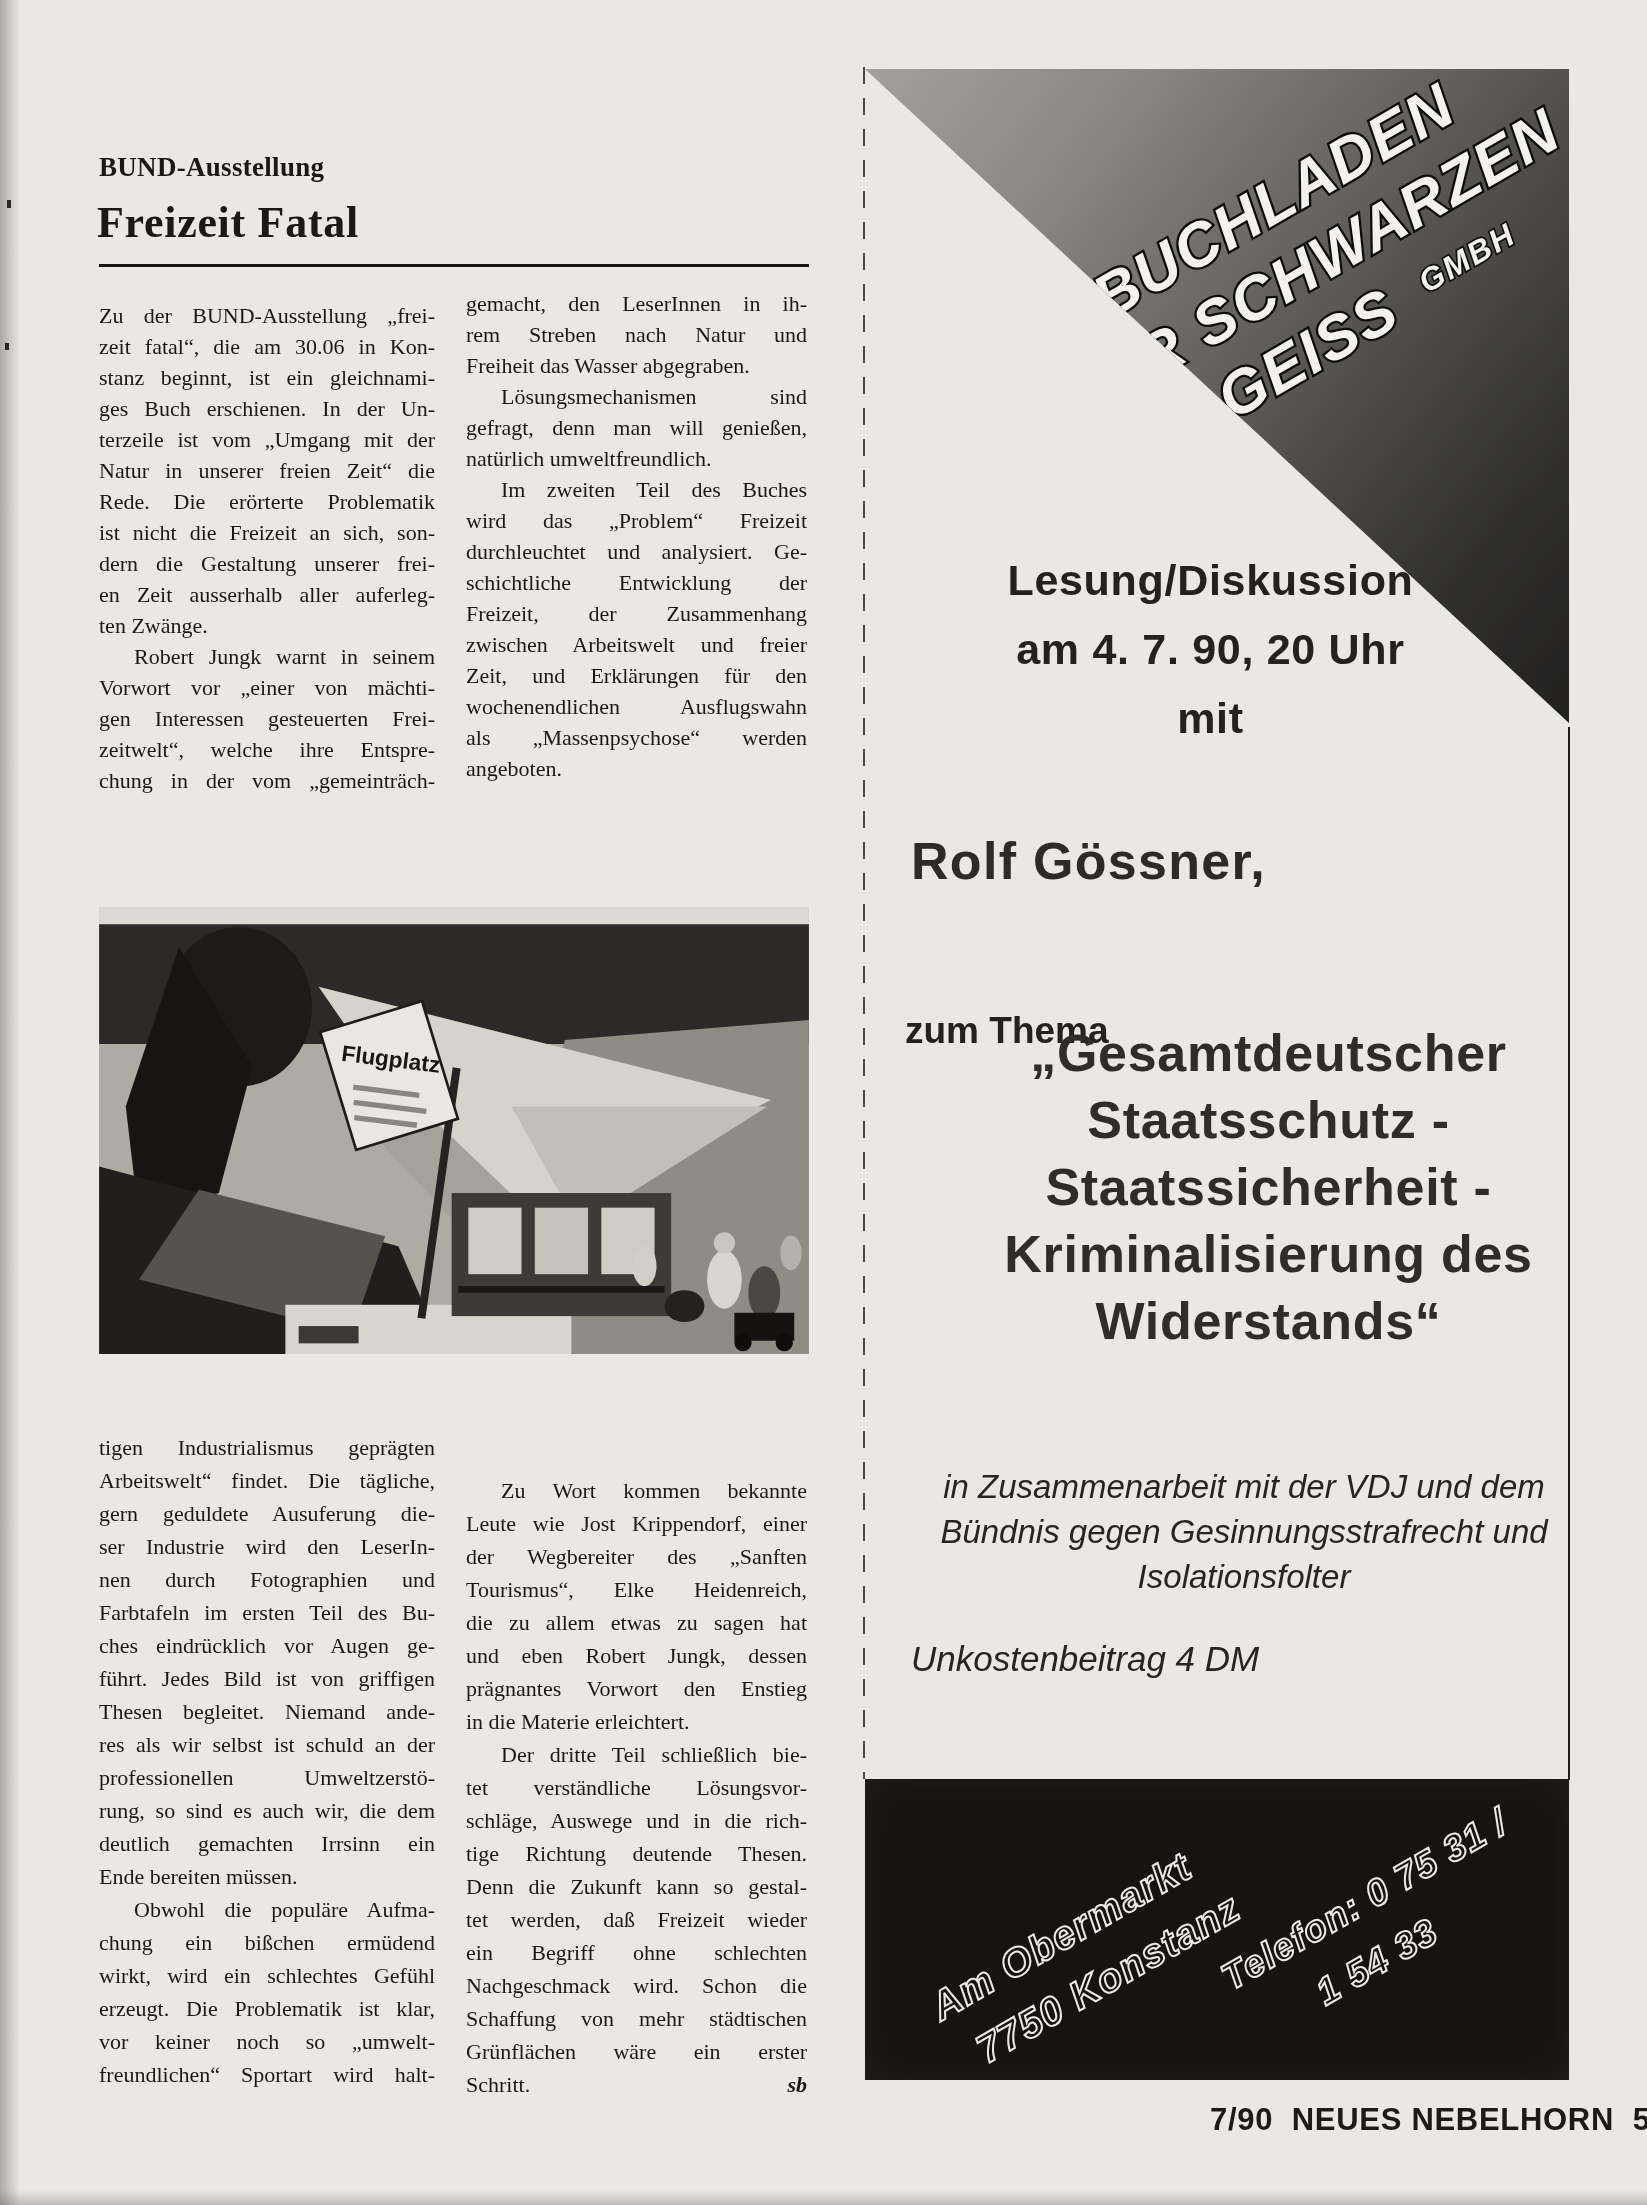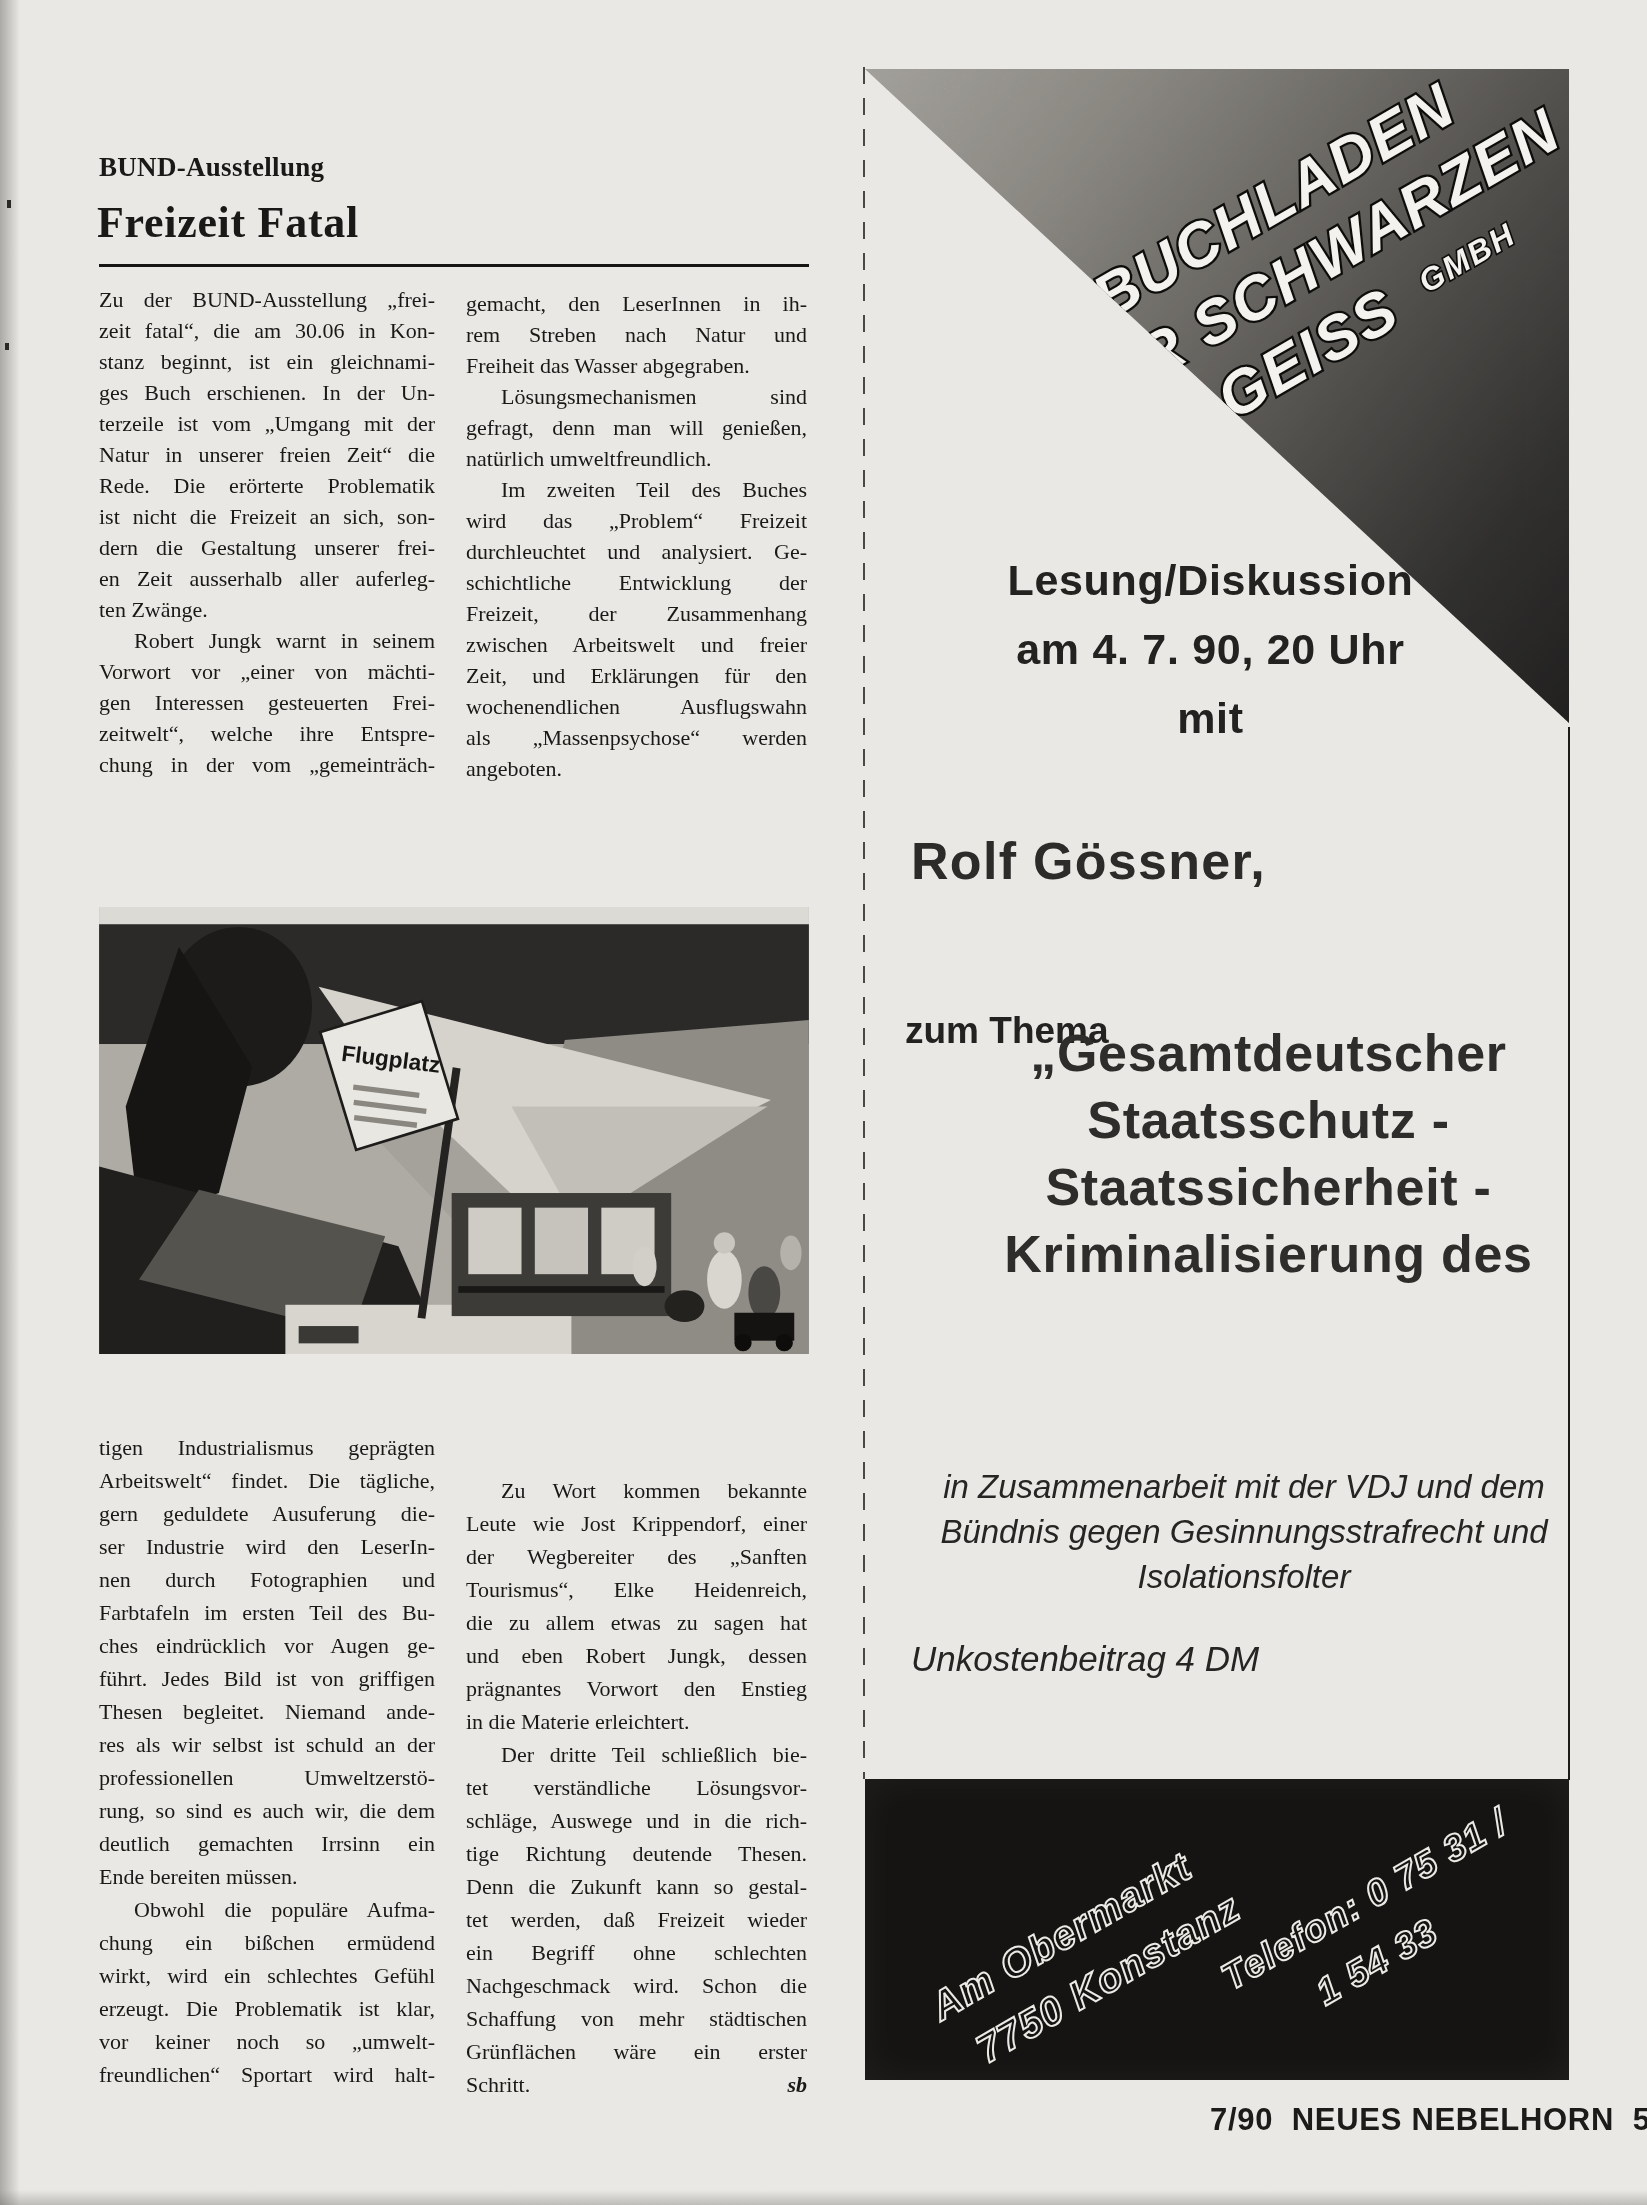--- a/index.html
+++ b/index.html
@@ -14,21 +14,21 @@
   
   .kicker{position:absolute;left:99px;top:152px;font-size:27px;font-weight:bold;letter-spacing:0.3px;}
   .title{position:absolute;left:97px;top:197px;font-size:44px;font-weight:bold;letter-spacing:0.7px;}
   .rule{position:absolute;left:99px;top:264px;width:710px;height:2.7px;background:#161514;}
 
   .col{position:absolute;font-size:22px;line-height:31px;}
   .col .tl{text-align:justify;text-align-last:justify;white-space:nowrap;}
   .col .tl.pend{text-align-last:left;}
   .col .tl.ind{text-indent:35px;}
   .col .sig{float:right;font-style:italic;font-weight:bold;}
-  #col1{left:99px;top:284px;width:336px;}
+  #col1{left:99px;top:300px;width:336px;}
   #col2{left:466px;top:288px;width:341px;}
   #col3{left:99px;top:1431px;width:336px;line-height:33px;}
   #col4{left:466px;top:1431px;width:341px;line-height:33px;margin-top:43px;}
 
   .photo{position:absolute;left:99px;top:907px;width:710px;height:447px;background:#b7b4af;}
   .photo svg{display:block;}
 
   
   .ad-left-border{position:absolute;left:863px;top:67px;width:2px;height:1712px;
         background:repeating-linear-gradient(180deg,#4a4845 0 17.3px,rgba(0,0,0,0) 17.3px 31px);}
@@ -218,20 +218,21 @@
     </div>
 
   <div class="ad-text" id="ad-speaker">Rolf Gössner,</div>
   <div class="ad-text" id="ad-topic-label">zum Thema</div>
 
   <div class="ad-text" id="ad-topic">
       <div class="ad-topic-line">„Gesamtdeutscher</div>
       <div class="ad-topic-line">Staatsschutz -</div>
       <div class="ad-topic-line">Staatssicherheit -</div>
       <div class="ad-topic-line">Kriminalisierung des</div>
+      <div class="ad-topic-line">Widerstands“</div>
     </div>
 
   <div class="ad-text" id="ad-coop">
       <div class="ad-coop-line">in Zusammenarbeit mit der VDJ und dem</div>
       <div class="ad-coop-line">Bündnis gegen Gesinnungsstrafrecht und</div>
       <div class="ad-coop-line">Isolationsfolter</div>
     </div>
 
   <div class="ad-text" id="ad-fee">Unkostenbeitrag 4 DM</div>
 

